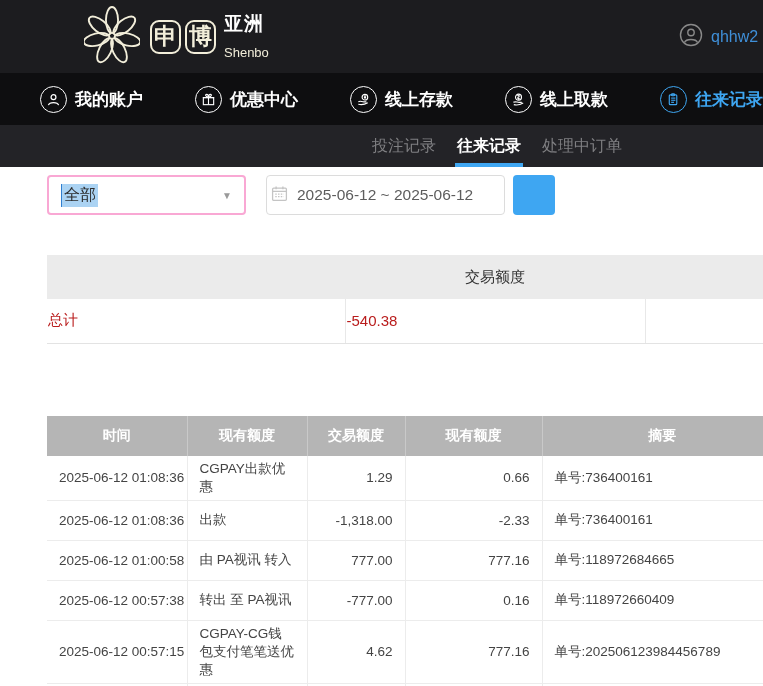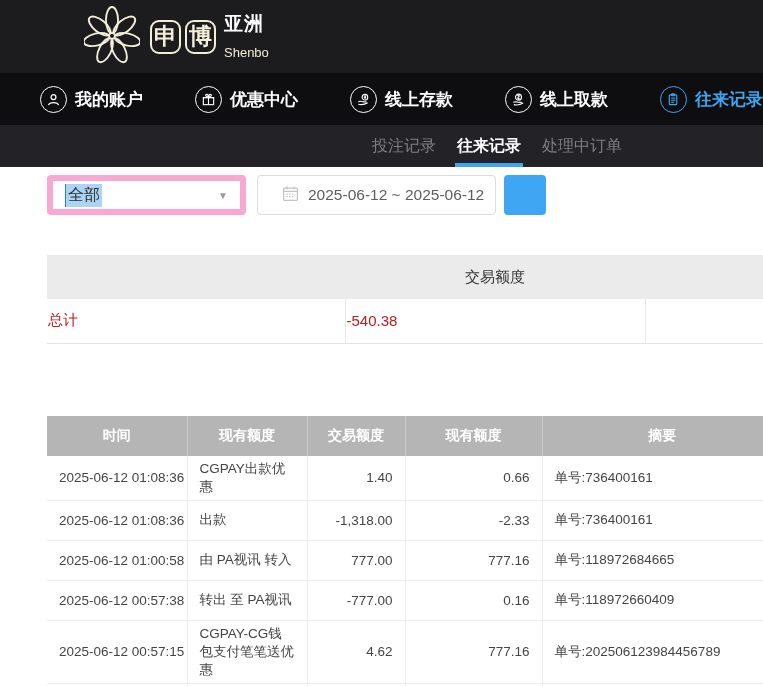--- a/index.html
+++ b/index.html
@@ -64,33 +64,33 @@
   .subtab.active { color: #ffffff; font-weight: bold; }
   .subtab.active .underline {
     position: absolute; left: -2px; right: -2px; bottom: 0; height: 4px; background: #3ea6f2;
   }
 
   
   .filters {
     display: flex; align-items: center; margin: 8px 0 0 47px; height: 40px;
   }
   .select {
-    width: 199px; height: 40px; border: 6px solid #f9a8d4; border-radius: 4px;
+    width: 199px; height: 40px; border: 2px solid #f9a8d4; border-radius: 4px;
     display: flex; align-items: center; justify-content: space-between;
     padding: 0 12px; background: #fff; cursor: pointer;
   }
   .select .val {
     background: #abd3f3; color: #2b2b2b; font-size: 16px; padding: 1px 2px;
     border-left: 1px solid #2f7fd0;
   }
   .select .caret { color: #9a9a9a; font-size: 10px; }
   .datebox {
     width: 239px; height: 40px; border: 1px solid #dcdcdc; border-radius: 4px;
-    display: flex; align-items: center; gap: 9px; padding: 0 24px;
-    margin-left: 11px; background: #fff; cursor: pointer;
+    display: flex; align-items: center; gap: 9px; padding: 0 4px;
+    margin-left: 20px; background: #fff; cursor: pointer;
   }
   .datebox .dtext { color: #5d5d5d; font-size: 15.5px; white-space: nowrap; }
   .btngroup { display: flex; margin-left: 11px; }
   .qbtn {
     width: 78px; height: 40px; background: #fff; font-size: 16px;
     border: 1px solid #e3e3e3; border-left-width: 0; color: #b4b4b4;
     display: flex; align-items: center; justify-content: center; cursor: pointer;
   }
   .qbtn:first-child { border-left-width: 1px; border-radius: 4px 0 0 4px; }
   .qbtn:last-child { border-radius: 0 4px 4px 0; }
@@ -148,20 +148,30 @@
           <ellipse cx="30" cy="15" rx="6.5" ry="14" transform="rotate(309 30 32)"></ellipse>
         </g>
       </svg>
     </span>
     <span class="char-box">申</span>
     <span class="char-box">博</span>
     <span class="brand-tail">
       <div class="cn">亚洲</div>
       <div class="en">Shenbo</div>
     </span>
+  </div>
+  <div class="userbox">
+    <span>
+      <svg width="24" height="24" viewBox="0 0 24 24" fill="none" stroke="#8a8a8a" stroke-width="1.4">
+        <circle cx="12" cy="12" r="10.5"></circle>
+        <circle cx="12" cy="9.5" r="3.2"></circle>
+        <path d="M5.5 19.5 C7 15.5 17 15.5 18.5 19.5"></path>
+      </svg>
+    </span>
+    <span class="uname">qhhw2</span>
   </div>
 </header>
 
 <nav class="mainnav">
   <div class="nav-item">
     <span class="nav-ico">
       <svg width="15" height="15" viewBox="0 0 16 16" fill="none" stroke="#fff" stroke-width="1.3">
         <circle cx="8" cy="5.5" r="2.6"></circle>
           <path d="M2.5 14 C3.8 10.4 12.2 10.4 13.5 14"></path>
       </svg>
@@ -279,21 +289,21 @@
       <td>现有额度</td>
       <td>交易额度</td>
       <td>现有额度</td>
       <td>摘要</td>
     </tr>
   </thead>
   <tbody>
     <tr>
       <td class="c-time">2025-06-12 01:08:36</td>
       <td class="c-type">CGPAY出款优惠</td>
-      <td class="c-num">1.40</td>
+      <td class="c-num">1.29</td>
       <td class="c-num">0.66</td>
       <td class="c-memo">单号:736400161</td>
     </tr>
     <tr>
       <td class="c-time">2025-06-12 01:08:36</td>
       <td class="c-type">出款</td>
       <td class="c-num">-1,318.00</td>
       <td class="c-num">-2.33</td>
       <td class="c-memo">单号:736400161</td>
     </tr>

